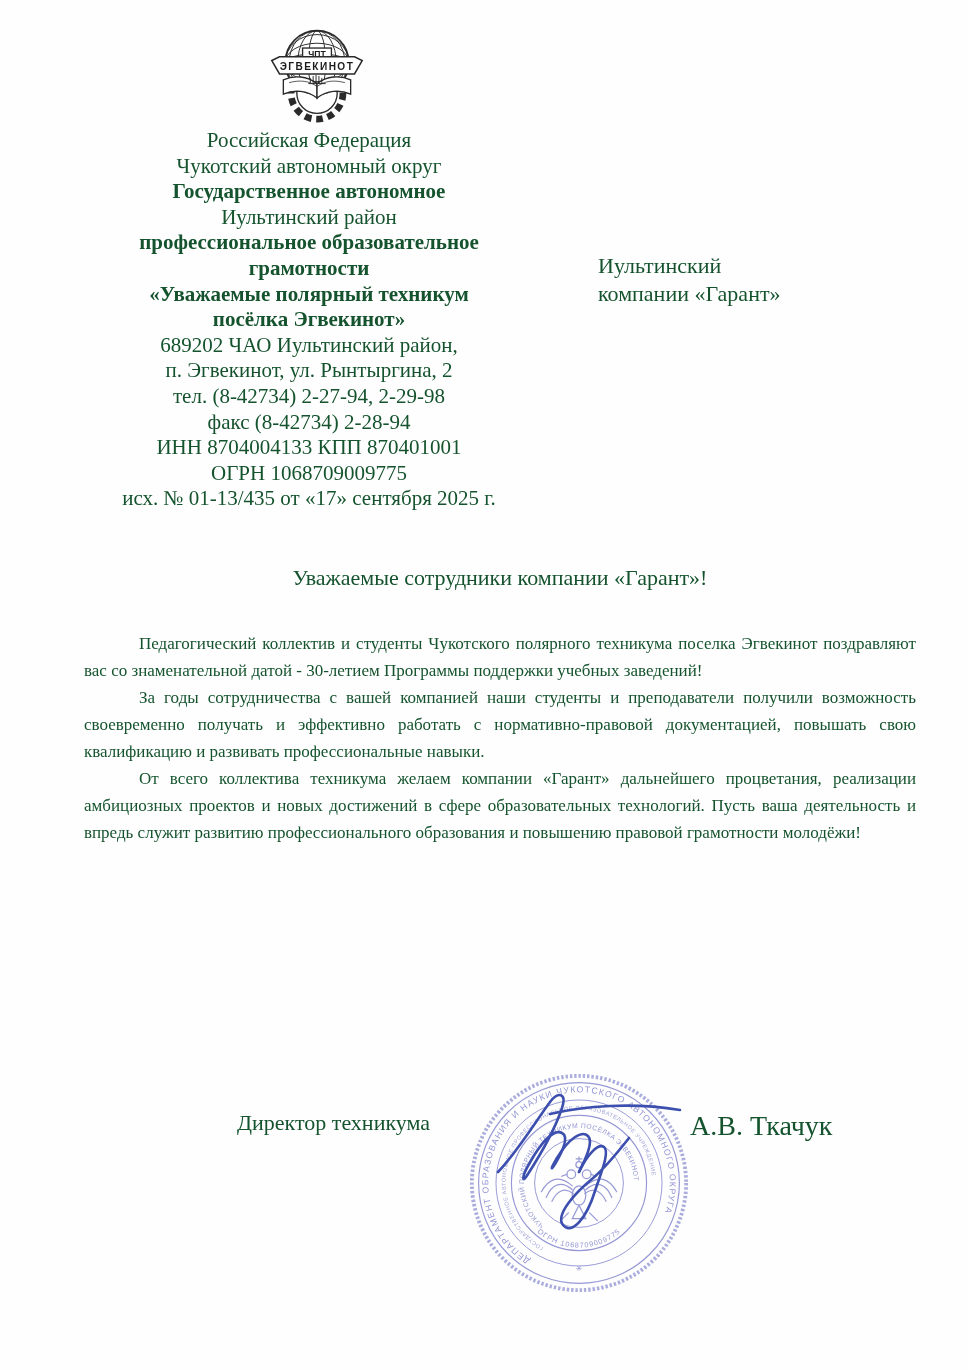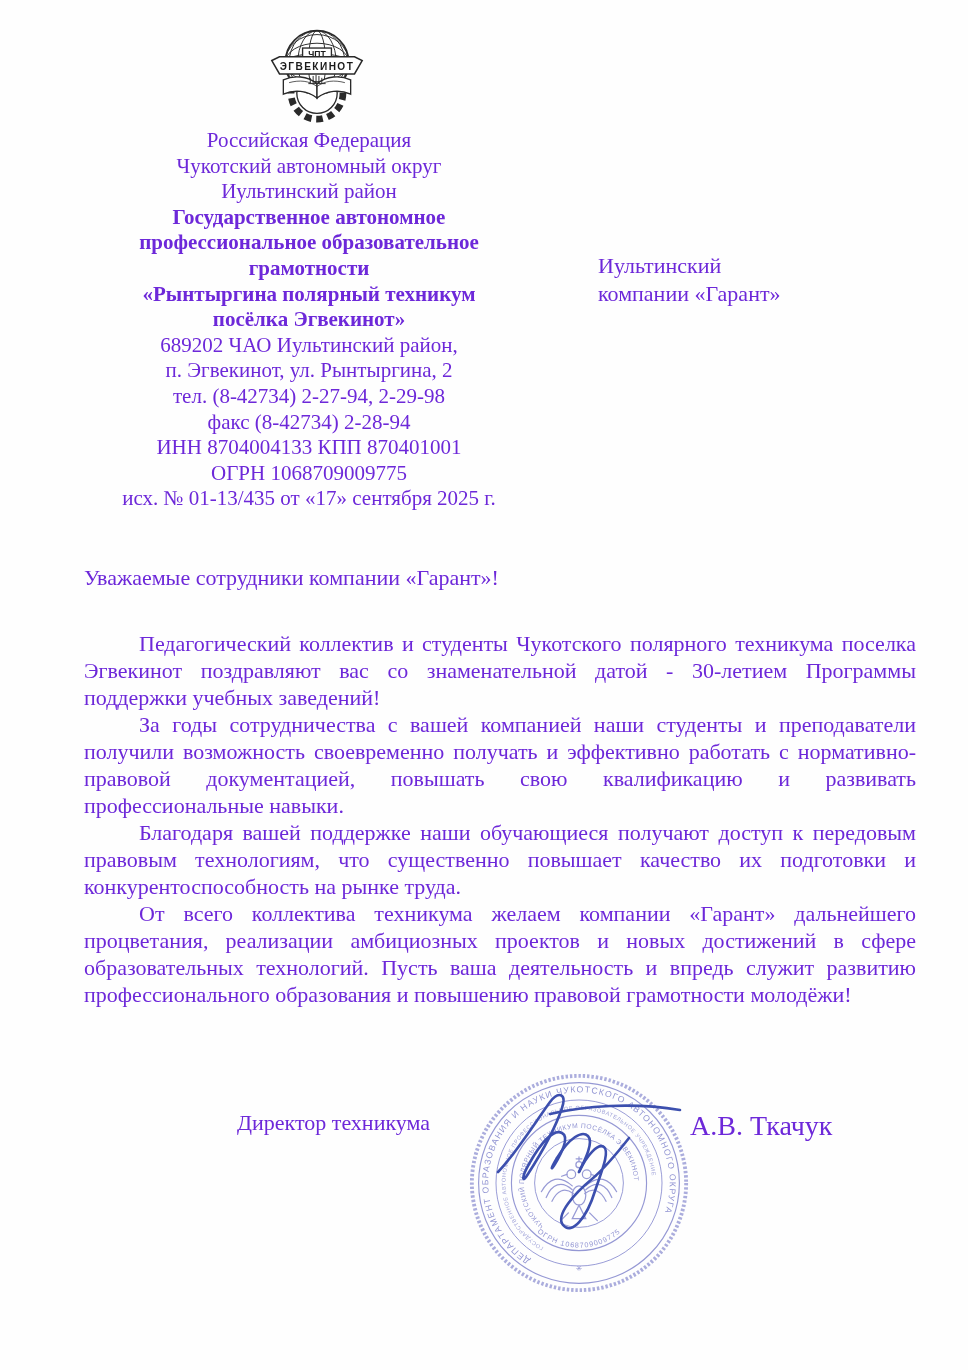--- a/index.html
+++ b/index.html
@@ -2,46 +2,46 @@
 <html><head>
 <meta charset="utf-8">
 <style>
   html,body{margin:0;padding:0;background:#e8e8e8;}
   .page{
     position:relative;
     width:968px;height:1370px;
     margin:0 auto;
     background:#fefefe;
     font-family:"Liberation Serif","DejaVu Serif",serif;
-    color:#6d28d9;
+    color:#14532d;
     overflow:hidden;
   }
   
   .letterhead{
     position:absolute;left:85px;top:24px;width:448px;
     text-align:center;font-size:21px;line-height:25.6px;
   }
   .emblem{display:block;margin:0 auto 4px auto;transform:translateX(8px);}
   .lh-line{white-space:nowrap;text-align:center;}
   .lh-bold{font-weight:bold;}
   .email-underline{text-decoration:underline;}
   
   .recipient{
     position:absolute;left:598px;top:252px;
     font-size:22px;line-height:28px;
   }
   
   .salutation{
     position:absolute;left:84px;top:565px;width:832px;
-    text-align:left;font-size:22px;
+    text-align:center;font-size:22px;
   }
   
   .body-text{
     position:absolute;left:84px;top:630px;width:832px;
-    font-size:22px;line-height:27px;text-align:justify;
+    font-size:17px;line-height:27px;text-align:justify;
   }
   .body-text p{margin:0;text-indent:55px;}
   
   .sig-title{position:absolute;left:193px;top:1110px;font-size:22px;margin-left:44px;}
   .sig-name{position:absolute;left:690px;top:1110px;font-size:28px;}
   .stamp-wrap{position:absolute;left:468px;top:1072px;width:222px;height:222px;}
   .signature-wrap{position:absolute;left:492px;top:1080px;width:195px;height:158px;z-index:3;}
   svg text{font-family:"Liberation Sans","DejaVu Sans",sans-serif;}
   .logo-text{font-family:"Liberation Sans","DejaVu Sans",sans-serif;}
 </style>
@@ -89,46 +89,45 @@
       <g>
         <rect x="45" y="25" width="30" height="12" fill="#ffffff" stroke="#2a2a2a" stroke-width="1.4"></rect>
         <text class="logo-text" x="60" y="34.5" font-size="9" font-weight="bold" text-anchor="middle" fill="#1a1a1a">ЧПТ</text>
         <path d="M13,38 L21,34 H99 L107,38 L99,52 H21 Z" fill="#ffffff" stroke="#2a2a2a" stroke-width="1.6"></path>
         <text class="logo-text" x="60" y="48" font-size="10.5" font-weight="bold" text-anchor="middle" letter-spacing="1.5" fill="#1a1a1a">ЭГВЕКИНОТ</text>
       </g>
     </svg>
 
     <div class="lh-line">Российская Федерация</div>
     <div class="lh-line">Чукотский автономный округ</div>
+    <div class="lh-line lh-bold">Государственное автономное</div>
     <div class="lh-line">Иультинский район</div>
-    <div class="lh-line lh-bold">Государственное автономное</div>
     <div class="lh-line lh-bold">профессиональное образовательное</div>
     <div class="lh-line lh-bold">грамотности</div>
-    <div class="lh-line lh-bold">«Рынтыргина полярный техникум</div>
+    <div class="lh-line lh-bold">«Уважаемые полярный техникум</div>
     <div class="lh-line lh-bold">посёлка Эгвекинот»</div>
     <div class="lh-line">689202 ЧАО Иультинский район,</div>
     <div class="lh-line">п. Эгвекинот, ул. Рынтыргина, 2</div>
     <div class="lh-line">тел. (8-42734) 2-27-94, 2-29-98</div>
     <div class="lh-line">факс (8-42734) 2-28-94</div>
     <div class="lh-line">ИНН 8704004133 КПП 870401001</div>
     <div class="lh-line">ОГРН 1068709009775</div>
     <div class="lh-line">исх. № 01-13/435 от «17» сентября 2025 г.</div>
   </div>
 
   <div class="recipient">
     <div>Иультинский</div>
     <div>компании «Гарант»</div>
   </div>
 
   <div class="salutation">Уважаемые сотрудники компании «Гарант»!</div>
 
   <div class="body-text">
     <p>Педагогический коллектив и студенты Чукотского полярного техникума поселка Эгвекинот поздравляют вас со знаменательной датой - 30-летием Программы поддержки учебных заведений!</p>
     <p>За годы сотрудничества с вашей компанией наши студенты и преподаватели получили возможность своевременно получать и эффективно работать с нормативно-правовой документацией, повышать свою квалификацию и развивать профессиональные навыки.</p>
-    <p>Благодаря вашей поддержке наши обучающиеся получают доступ к передовым правовым технологиям, что существенно повышает качество их подготовки и конкурентоспособность на рынке труда.</p>
     <p>От всего коллектива техникума желаем компании «Гарант» дальнейшего процветания, реализации амбициозных проектов и новых достижений в сфере образовательных технологий. Пусть ваша деятельность и впредь служит развитию профессионального образования и повышению правовой грамотности молодёжи!</p>
   </div>
 
   <div class="sig-title">Директор техникума</div>
   <div class="sig-name">А.В. Ткачук</div>
 
   <div class="stamp-wrap">
     <svg width="222" height="222" viewBox="0 0 230 230">
       <defs>
         <path id="outerTextPath" d="M 115,209 A 94,94 0 1 1 115.01,209"></path>

